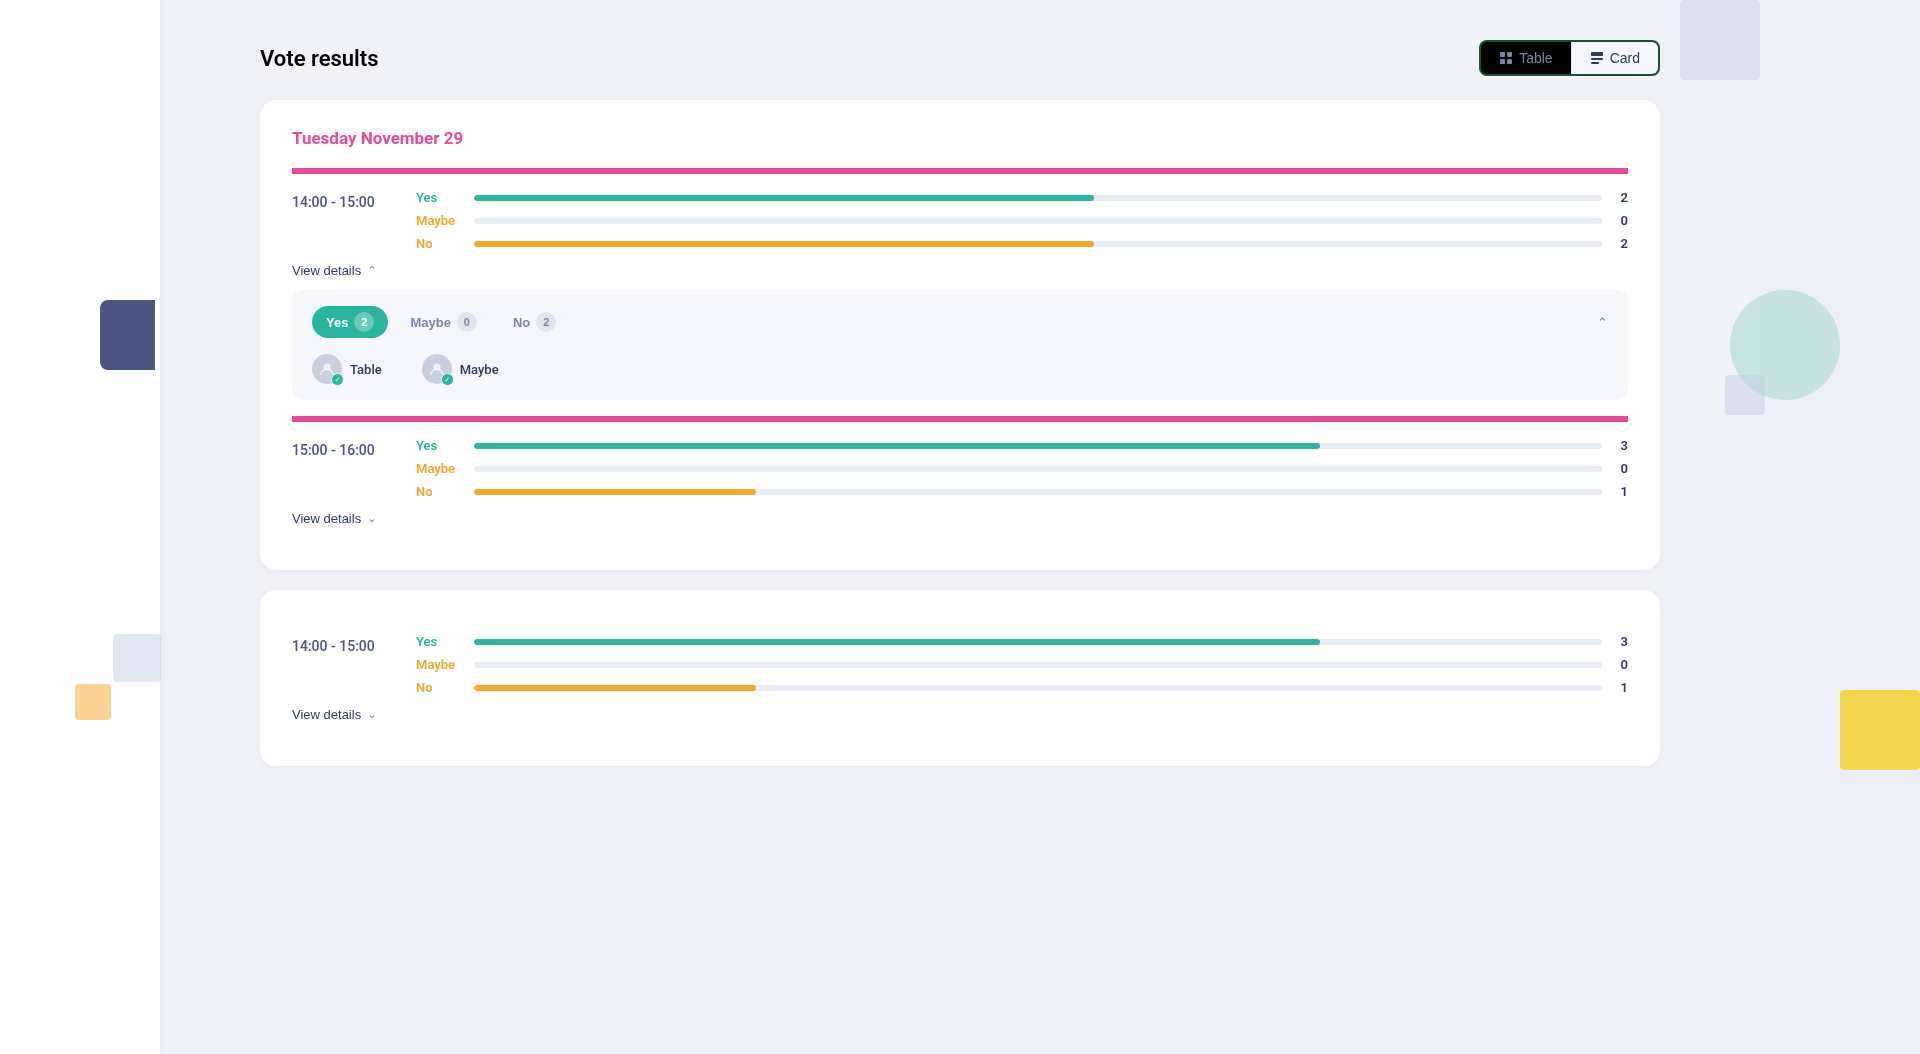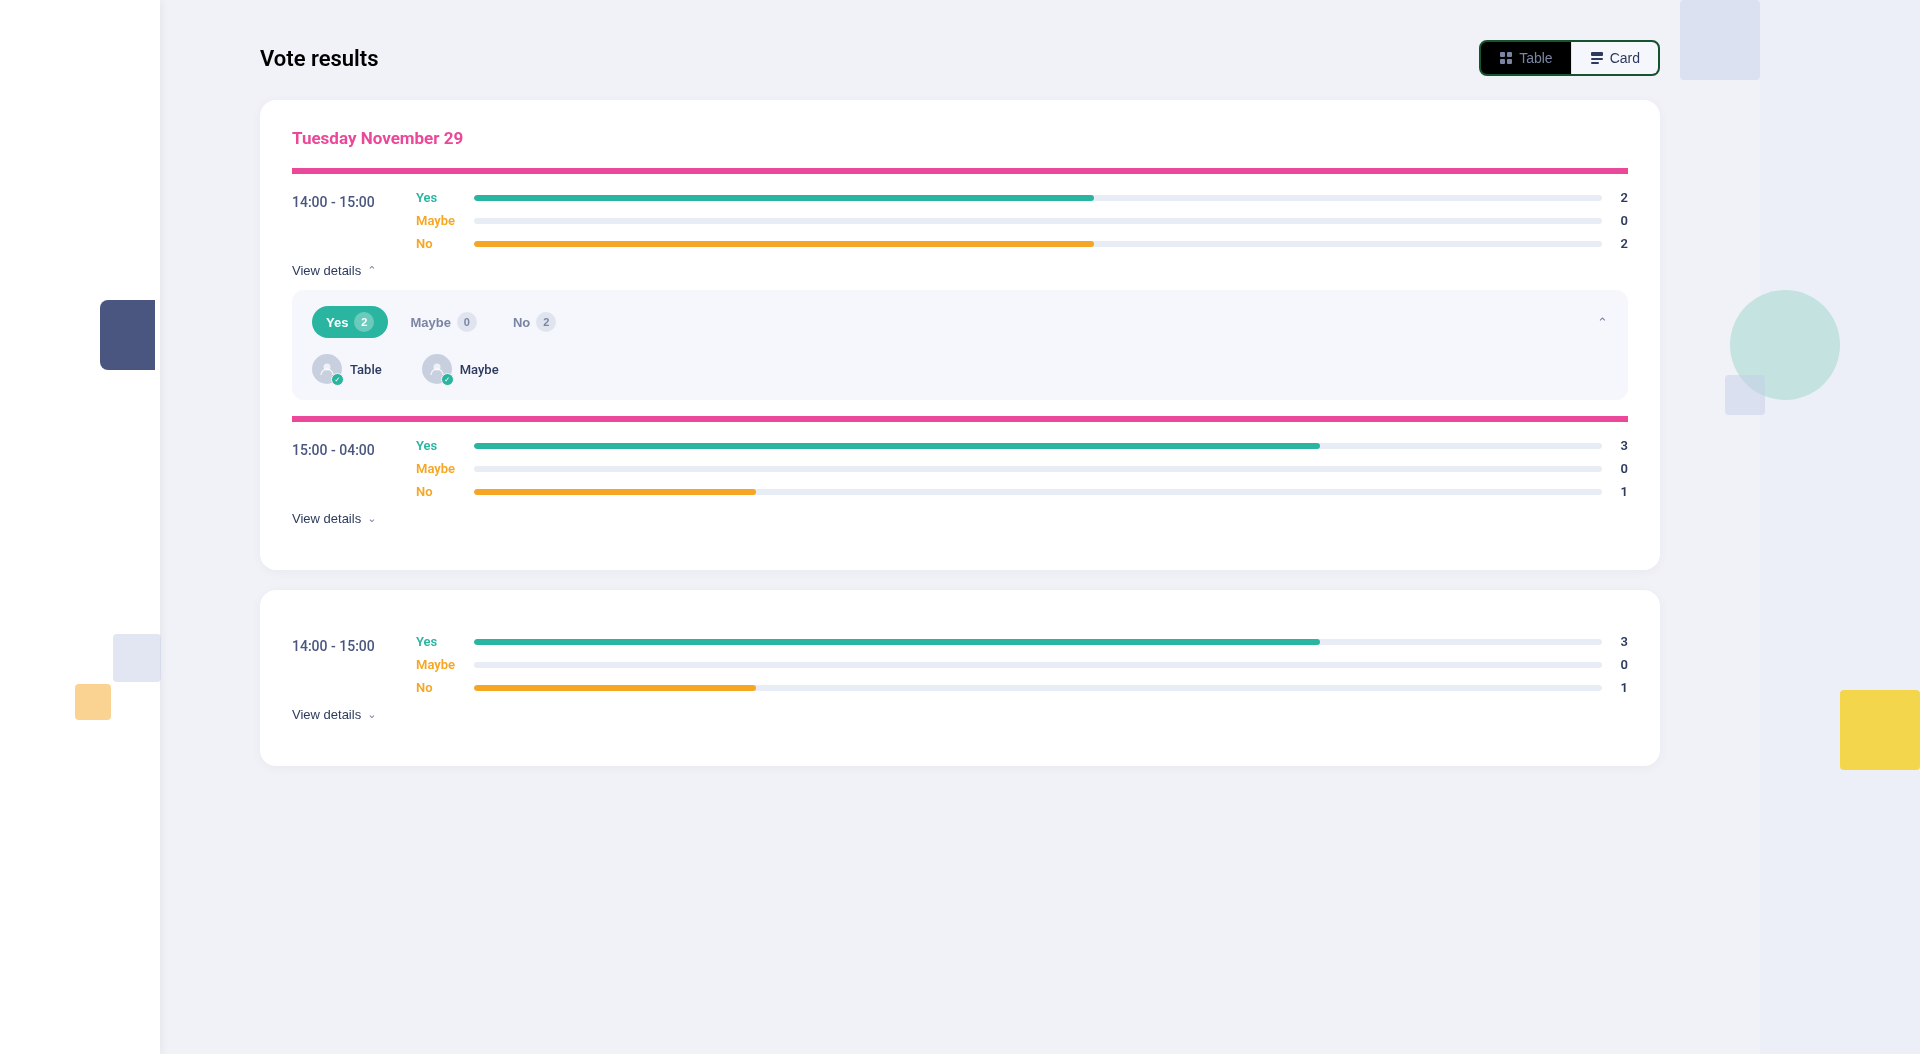--- a/index.html
+++ b/index.html
@@ -446,21 +446,21 @@
               <div class="avatar-check">✓</div>
             </div>
             <span>Maybe</span>
           </div>
         </div>
       </div>
     </div>
 
     <div class="time-slot">
       <div class="time-slot-row">
-        <span class="time-label">15:00 - 04:00</span>
+        <span class="time-label">15:00 - 16:00</span>
         <div class="vote-bars">
           <div class="vote-row">
             <span class="vote-label yes">Yes</span>
             <div class="bar-track">
               <div class="bar-fill yes" style="width:75%"></div>
             </div>
             <span class="vote-count">3</span>
           </div>
           <div class="vote-row">
             <span class="vote-label maybe">Maybe</span>

